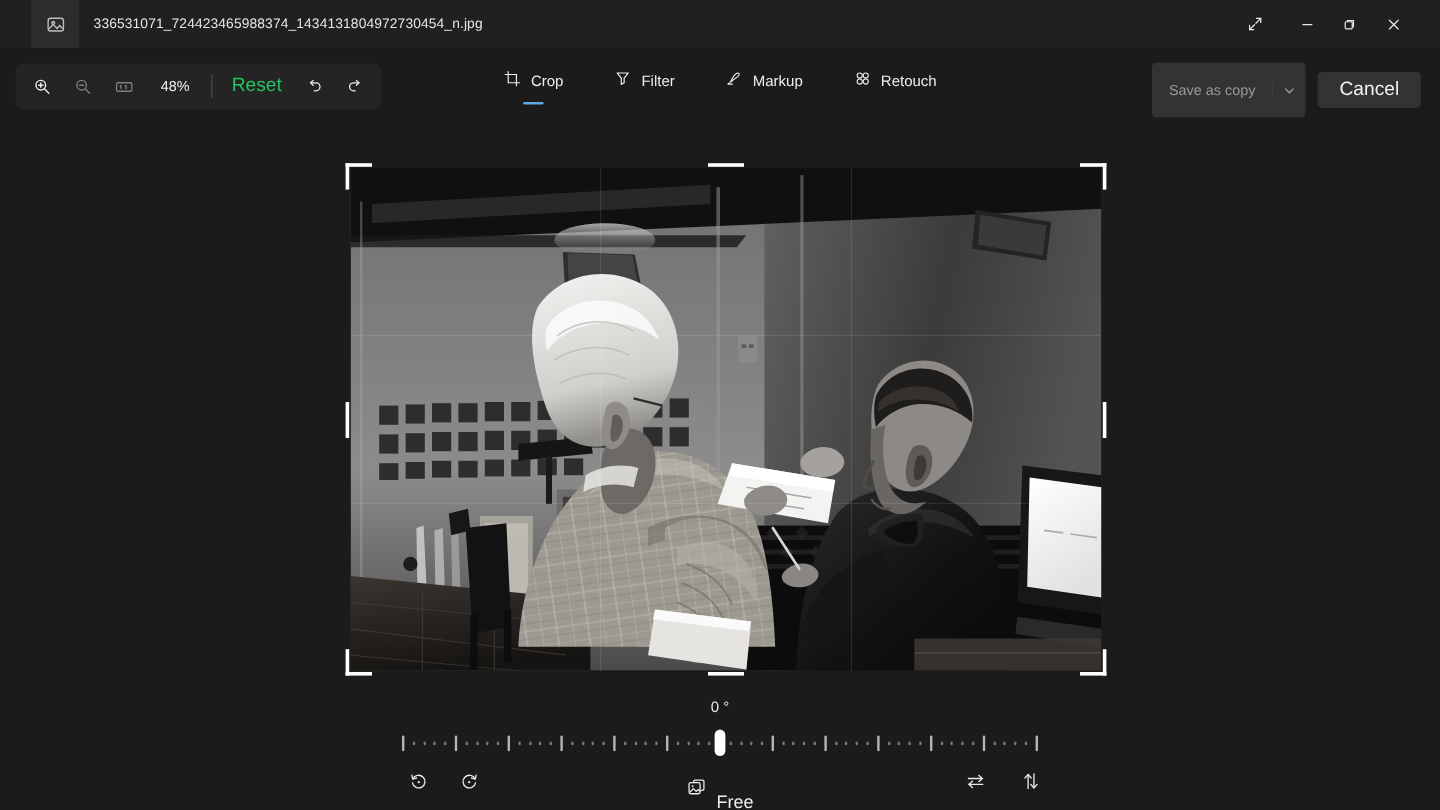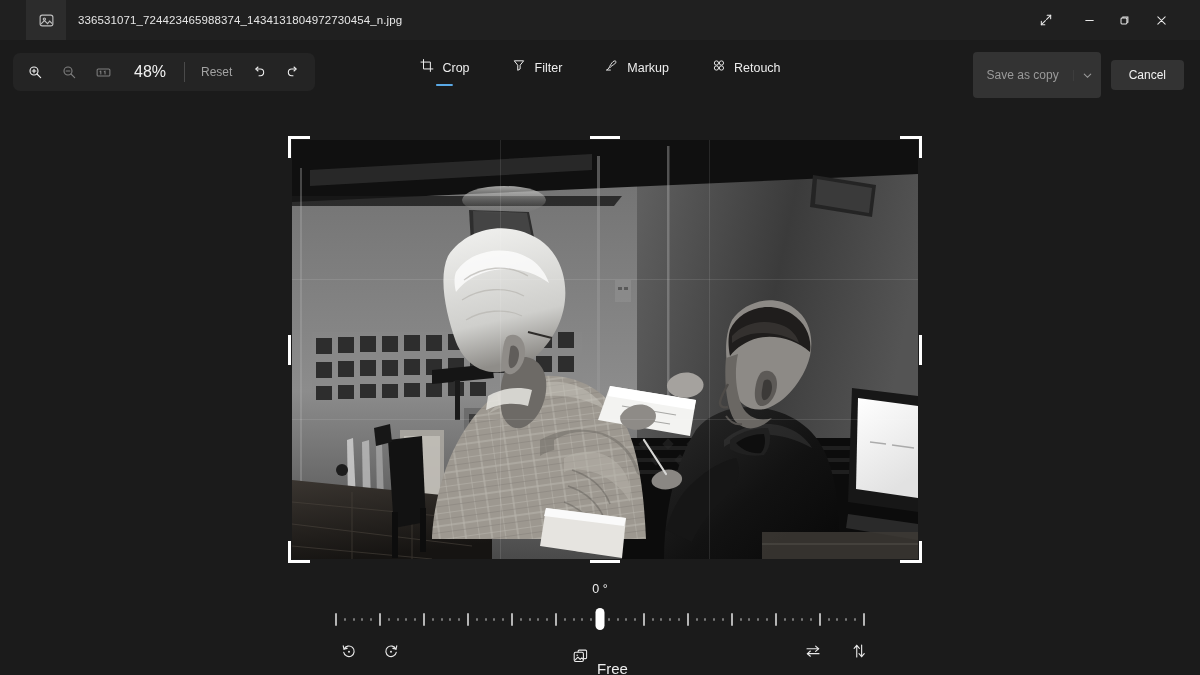--- a/index.html
+++ b/index.html
@@ -58,31 +58,31 @@
     padding: 0 5px;
   }
   .zbtn {
     width: 34px; height: 30px;
     display: flex; align-items: center; justify-content: center;
     border-radius: 4px;
     color: #f0f0f0;
   }
   .zbtn.dim { color: #7e7e7e; }
   #zoom-level {
-    font-size: 16px; color: #f2f2f2;
+    font-size: 12px; color: #f2f2f2;
     padding: 0 12px 0 14px;
     min-width: 50px; text-align: center;
     white-space: nowrap;
   }
   #zoom-sep {
     width: 1px; height: 20px; background: #4a4a4a;
     margin: 0 6px;
   }
   #reset-btn {
-    font-size: 12px; color: #a3a3a3;
+    font-size: 16px; color: #22c55e;
     padding: 6px 10px; border-radius: 4px;
     white-space: nowrap;
   }
 
   
   #tabs {
     position: absolute; left: 50%; top: 12px;
     transform: translateX(-50%);
     display: flex; align-items: flex-start;
     gap: 22px;
@@ -127,21 +127,21 @@
   #save-chevron {
     width: 28px;
     display: flex; align-items: center; justify-content: center;
     border-left: 1px solid #3d3d3d;
     color: #9a9a9a;
   }
   #cancel-btn {
     height: 30px; padding: 0 18px;
     display: flex; align-items: center; justify-content: center;
     background: #333333; border-radius: 4px;
-    font-size: 12px; color: #f2f2f2;
+    font-size: 16px; color: #f2f2f2;
     white-space: nowrap;
   }
 
   
   #canvas {
     position: absolute; top: 103px; left: 0;
     width: 1200px; height: 465px;
     background: #1b1b1b;
   }
 

